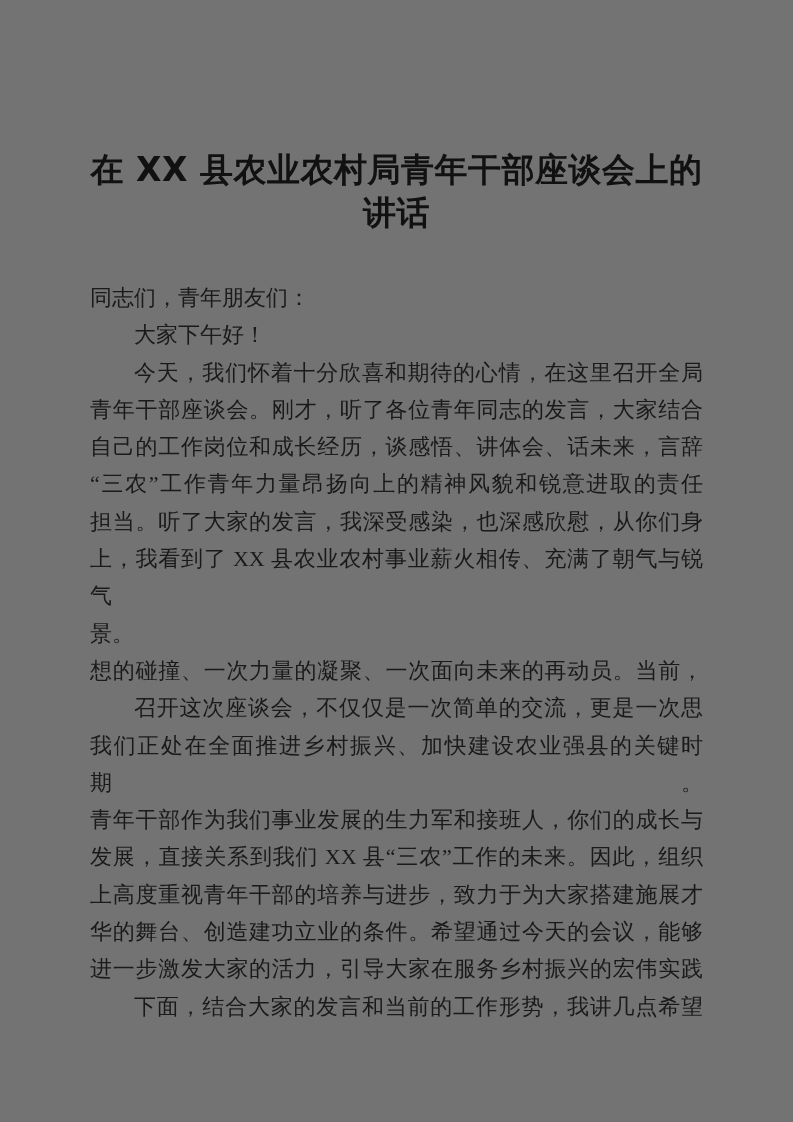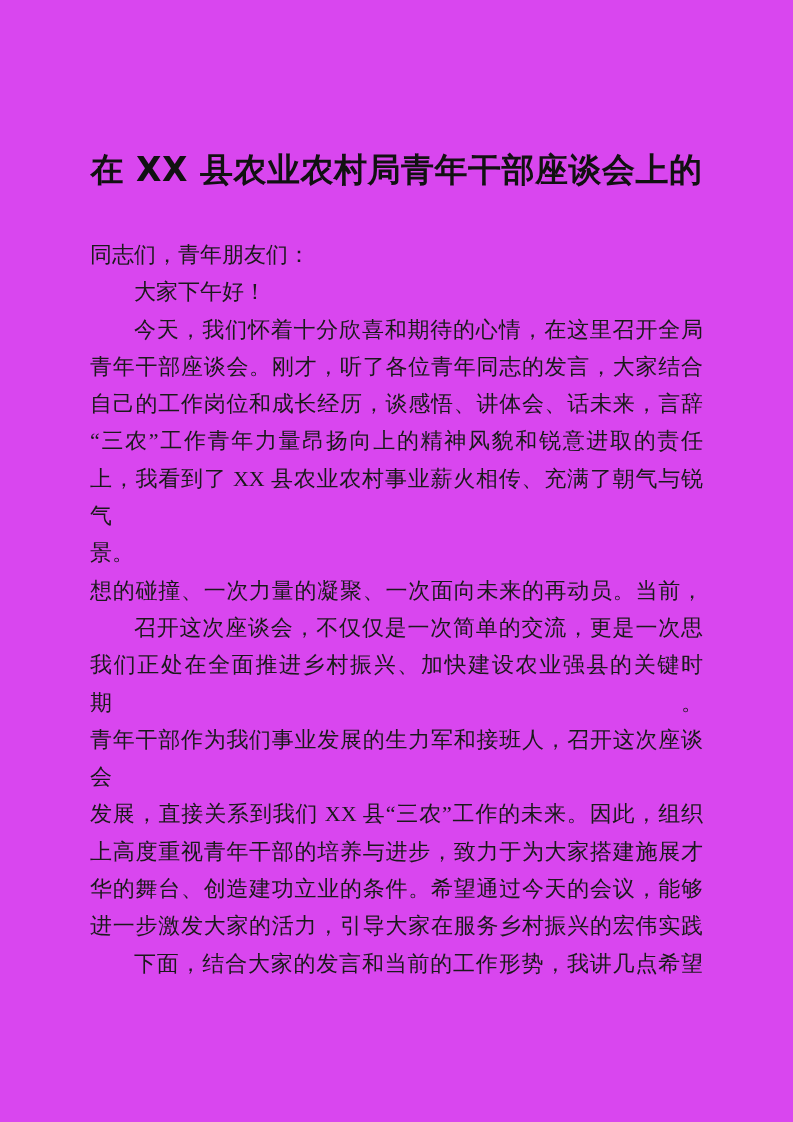--- a/index.html
+++ b/index.html
@@ -4,21 +4,21 @@
 <style>
   html, body {
     margin: 0;
     padding: 0;
     background: #ffffff;
   }
   .page {
     position: relative;
     width: 793px;
     height: 1122px;
-    background: #d946ef;
+    background: #737373;
     box-sizing: border-box;
     padding: 148px 90px 0 90px;
     color: #161616;
     font-family: "Liberation Serif", serif;
     overflow: hidden;
   }
   .title {
     text-align: center;
     font-family: "DejaVu Sans", sans-serif;
     font-weight: 700;
@@ -52,44 +52,46 @@
     text-align-last: left;
   }
 </style>
 </head>
 <body>
 
 <div class="page">
 
   <div class="title">
     <div class="title-line">在 XX 县农业农村局青年干部座谈会上的</div>
+    <div class="title-line">讲话</div>
   </div>
 
   <div class="doc-body">
 
     <div class="bline lastl">同志们，青年朋友们：</div>
 
     <div>
       <div class="bline first lastl">大家下午好！</div>
     </div>
 
     <div>
       <div class="bline first j">今天，我们怀着十分欣喜和期待的心情，在这里召开全局</div>
       <div class="bline j">青年干部座谈会。刚才，听了各位青年同志的发言，大家结合</div>
       <div class="bline j">自己的工作岗位和成长经历，谈感悟、讲体会、话未来，言辞</div>
       <div class="bline j">“三农”工作青年力量昂扬向上的精神风貌和锐意进取的责任</div>
+      <div class="bline j">担当。听了大家的发言，我深受感染，也深感欣慰，从你们身</div>
       <div class="bline j">上，我看到了 XX 县农业农村事业薪火相传、充满了朝气与锐气</div>
       <div class="bline lastl">景。</div>
     </div>
 
     <div>
       <div class="bline j">想的碰撞、一次力量的凝聚、一次面向未来的再动员。当前，</div>
       <div class="bline first j">召开这次座谈会，不仅仅是一次简单的交流，更是一次思</div>
       <div class="bline j">我们正处在全面推进乡村振兴、加快建设农业强县的关键时期。</div>
-      <div class="bline j">青年干部作为我们事业发展的生力军和接班人，召开这次座谈会</div>
+      <div class="bline j">青年干部作为我们事业发展的生力军和接班人，你们的成长与</div>
       <div class="bline j">发展，直接关系到我们 XX 县“三农”工作的未来。因此，组织</div>
       <div class="bline j">上高度重视青年干部的培养与进步，致力于为大家搭建施展才</div>
       <div class="bline j">华的舞台、创造建功立业的条件。希望通过今天的会议，能够</div>
       <div class="bline j">进一步激发大家的活力，引导大家在服务乡村振兴的宏伟实践</div>
     </div>
 
     <div>
       <div class="bline first j">下面，结合大家的发言和当前的工作形势，我讲几点希望</div>
     </div>
 

